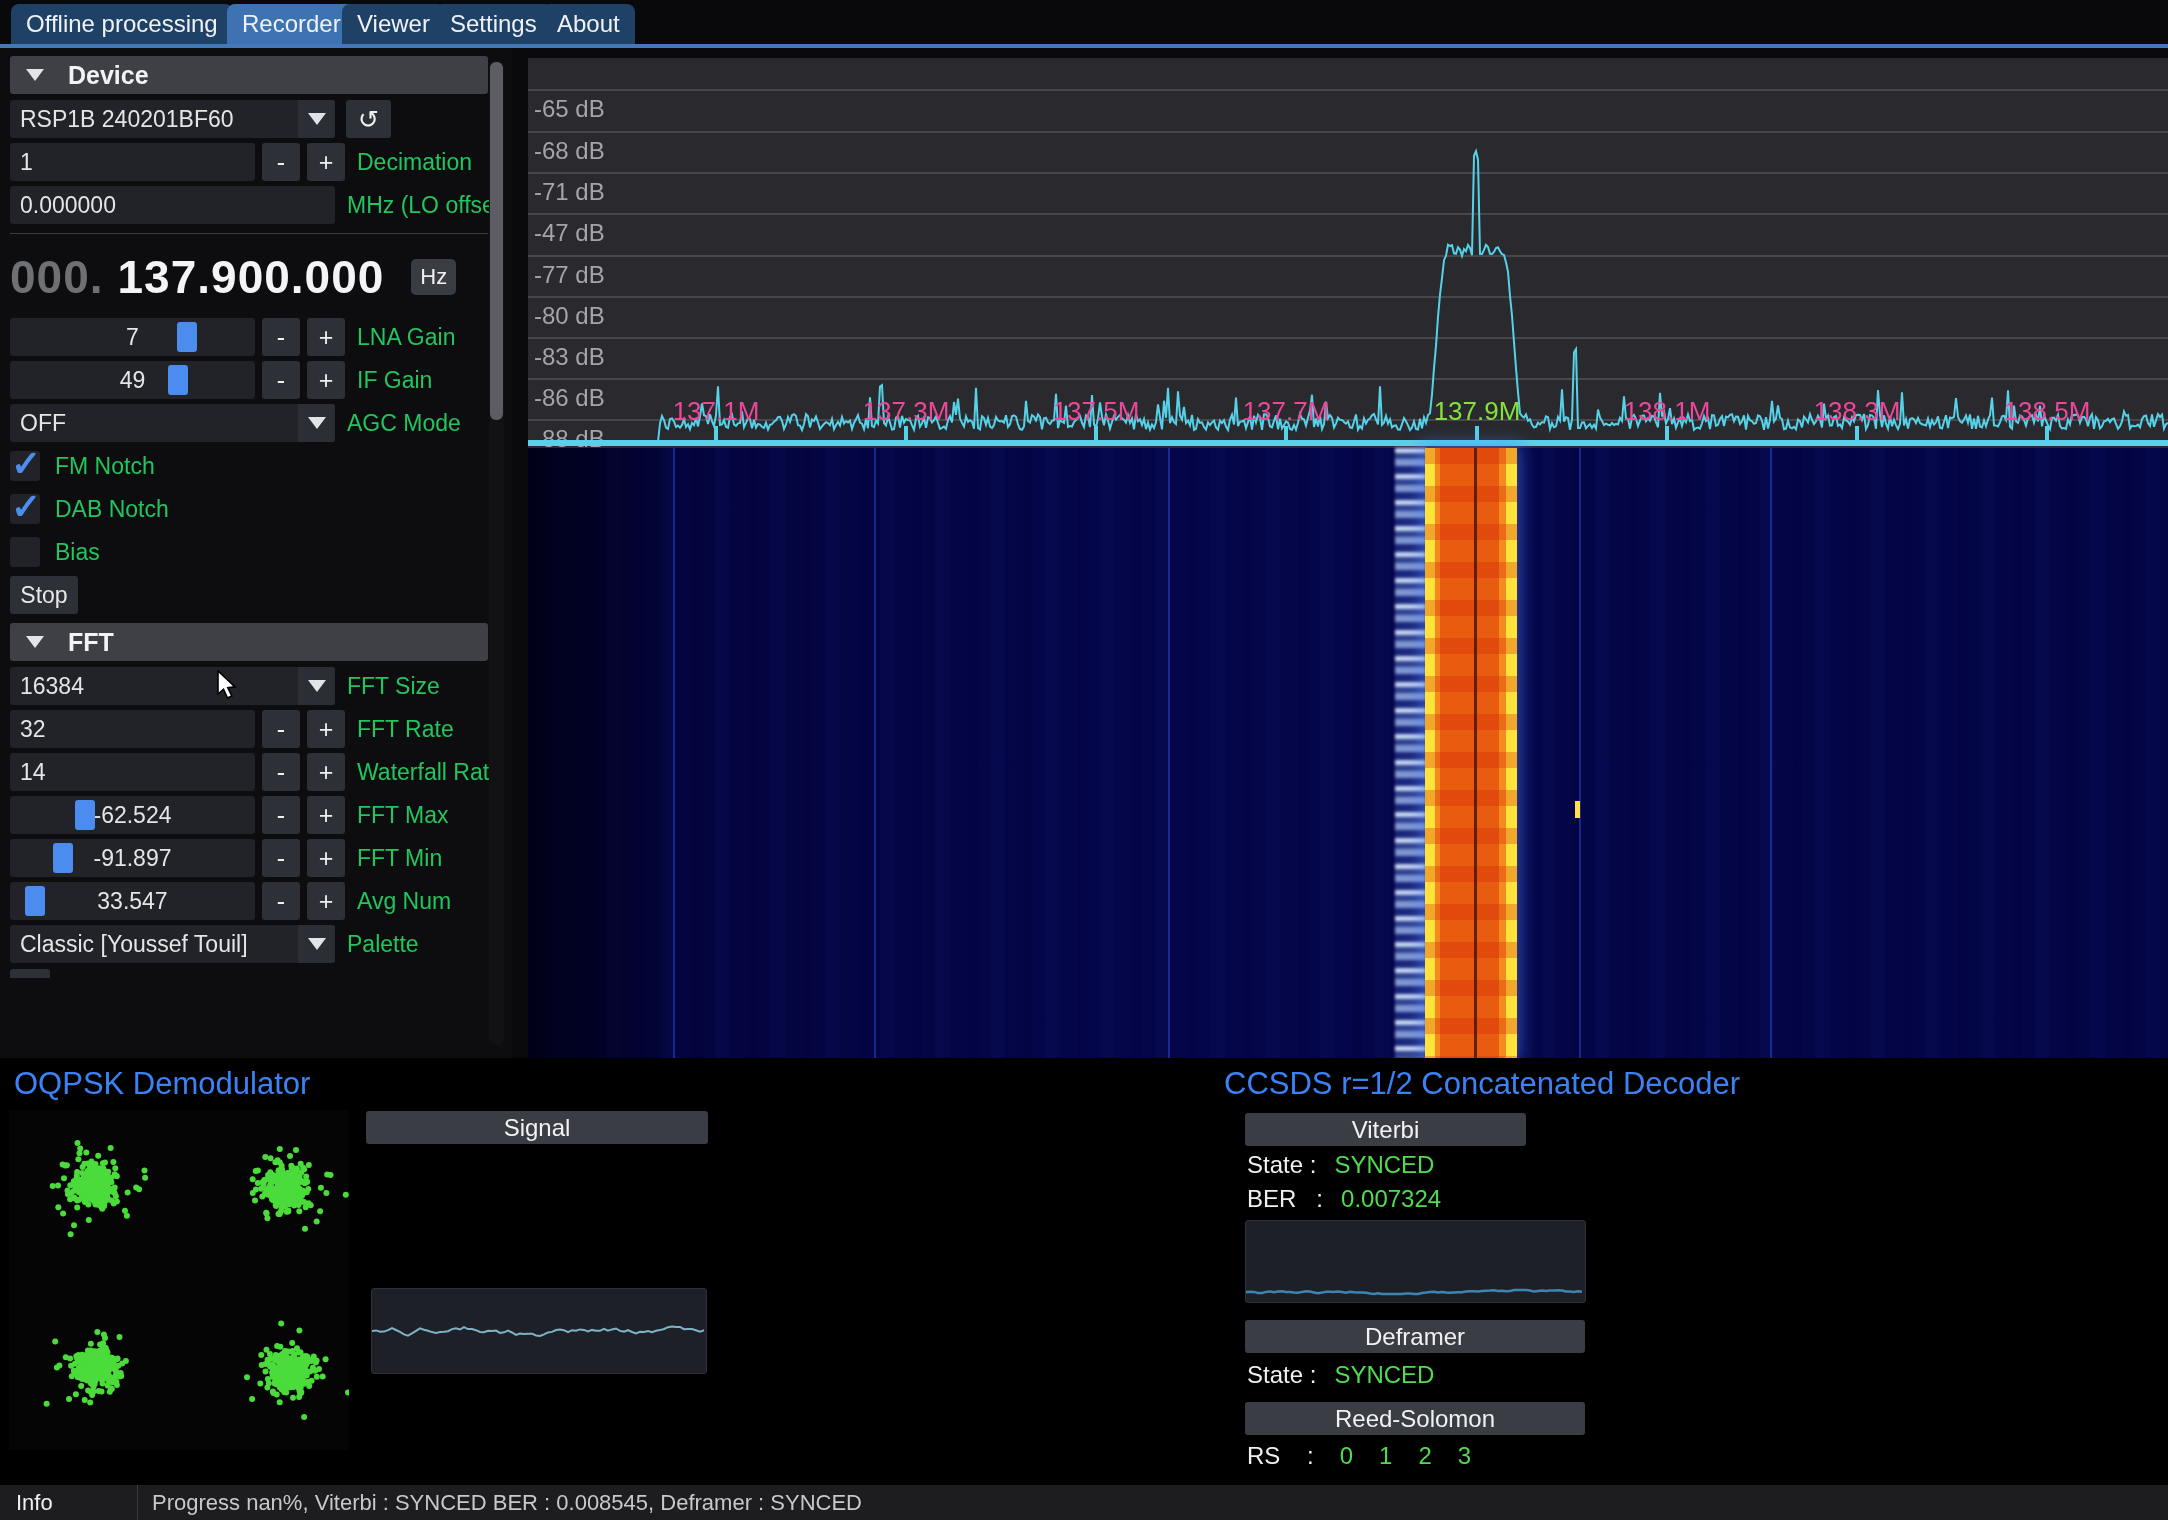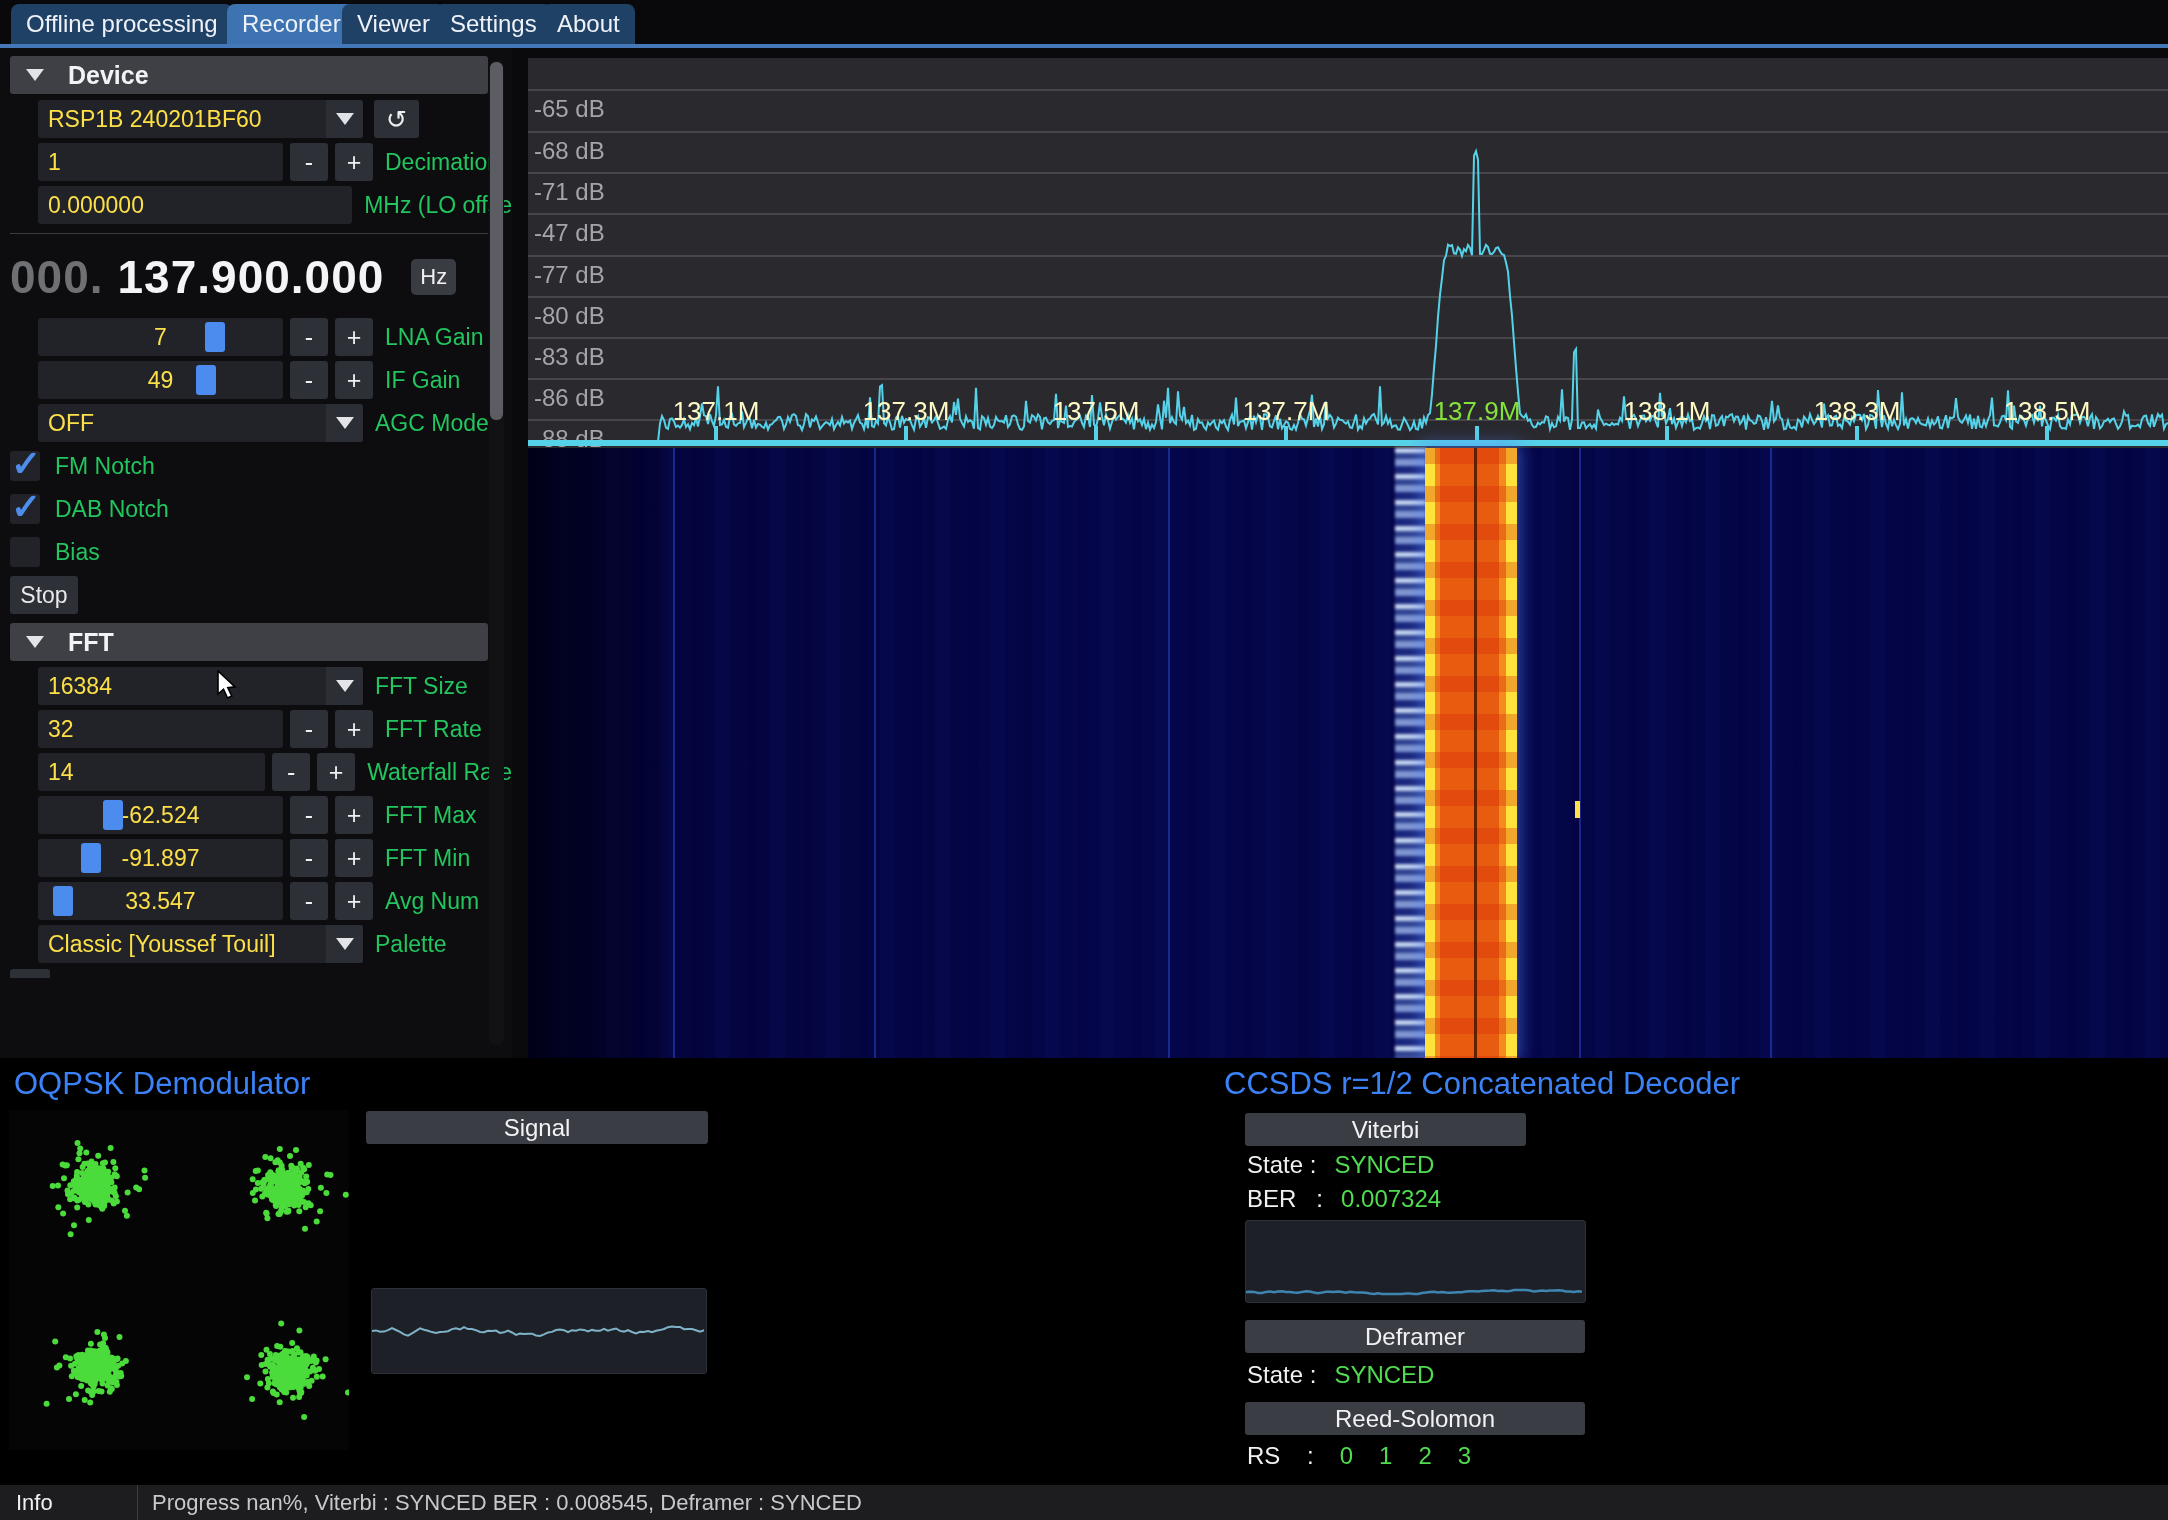--- a/index.html
+++ b/index.html
@@ -16,21 +16,21 @@
   
   .left-panel{position:absolute;left:0;top:48px;width:512px;height:1010px;background:#0d0d0f;
               padding:8px 0 0 10px;box-sizing:border-box;overflow:hidden;}
   .row{display:flex;align-items:center;height:38px;margin-bottom:5px;}
   .hdr{width:478px;height:38px;background:#3e4046;border-radius:3px;display:flex;align-items:center;
        font-size:25px;font-weight:bold;color:#f2f3f5;margin-bottom:6px;}
   .hdr .tri{margin:0 24px 0 16px;}
   .tri{width:0;height:0;border-left:9px solid transparent;border-right:9px solid transparent;
        border-top:12px solid #e2e4e8;}
   .field{background:#212329;border-radius:3px;height:38px;display:flex;align-items:center;
-         box-sizing:border-box;font-size:23px;color:#fde047;margin-left:28px;}
+         box-sizing:border-box;font-size:23px;color:#e5e5e5;}
   .input{width:245px;padding:0 10px;}
   .input.wide{width:325px;padding:0 10px;}
   .combo{width:325px;position:relative;padding:0;}
   .combo .txt{flex:1;padding-left:10px;white-space:nowrap;overflow:hidden;}
   .combo .arrow{width:37px;height:38px;background:#2c2e35;border-radius:0 3px 3px 0;
                 display:flex;align-items:center;justify-content:center;flex:none;}
   .btn{width:38px;height:38px;background:#2e3037;border-radius:3px;color:#eef0f2;font-size:25px;
        display:flex;align-items:center;justify-content:center;margin-left:7px;flex:none;}
   .lbl{margin-left:12px;font-size:23px;color:#22c55e;white-space:nowrap;}
   .sep{width:478px;height:1px;background:#3a3a3e;margin:9px 0 11px;}
@@ -47,21 +47,21 @@
             display:flex;align-items:center;justify-content:center;}
   .partial-widget{width:40px;height:9px;background:#2e3037;border-radius:3px 3px 0 0;margin-top:6px;}
 
   .scrollbar{position:absolute;left:489px;top:60px;width:15px;height:985px;background:#121214;border-radius:7px;}
   .scroll-thumb{position:absolute;left:1px;top:2px;width:13px;height:358px;background:#5c5d63;border-radius:6px;}
 
   
   .plot{position:absolute;left:528px;top:58px;width:1640px;height:390px;background:#29292e;}
   .gridline{position:absolute;left:0;width:100%;height:2px;background:#46464b;}
   .db-label{position:absolute;left:6px;font-size:24px;color:#a4a4ab;}
-  .freq-label{position:absolute;top:338px;font-size:26px;color:#fef9c3;transform:translateX(-50%);}
+  .freq-label{position:absolute;top:338px;font-size:26px;color:#ec4899;transform:translateX(-50%);}
   .freq-label.sel{color:#84e23a;}
   .plot svg{position:absolute;left:0;top:0;}
 
   
   .waterfall{position:absolute;left:528px;top:448px;width:1640px;height:610px;
     background:
       repeating-linear-gradient(90deg, rgba(0,0,60,.30) 0 9px, rgba(0,0,0,0) 9px 22px, rgba(12,18,98,.22) 22px 37px, rgba(0,0,0,0) 37px 55px),
       linear-gradient(90deg,#03033a 0%,#05064a 35%,#040545 100%);}
   .wf-darkleft{position:absolute;left:0;top:0;width:140px;height:100%;
       background:linear-gradient(90deg,rgba(0,0,18,.85),rgba(0,0,24,.15));}

